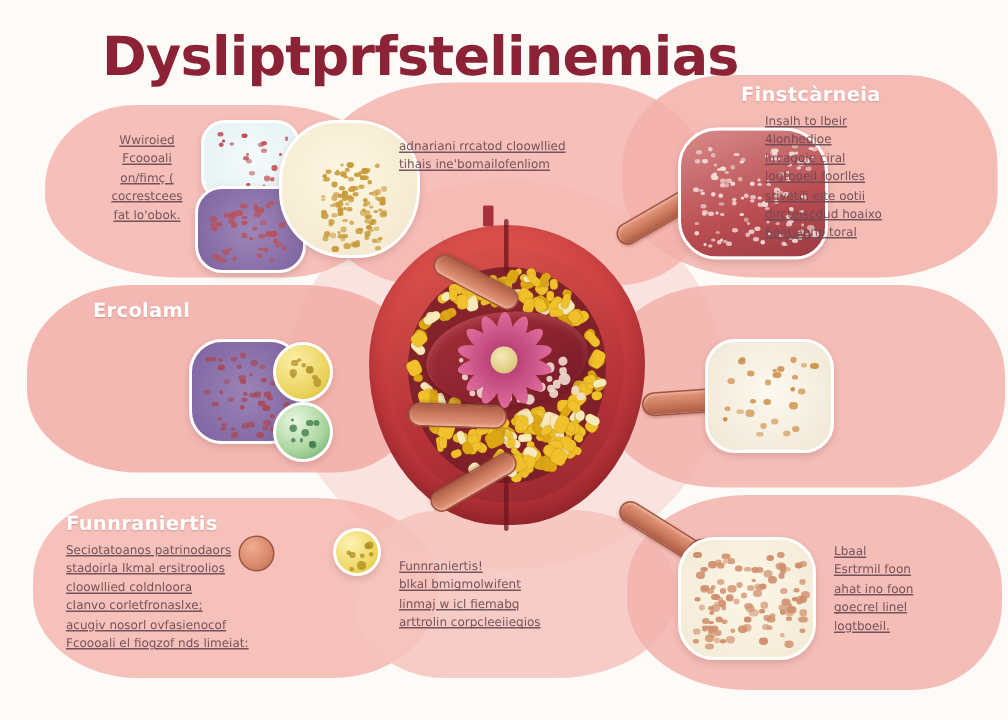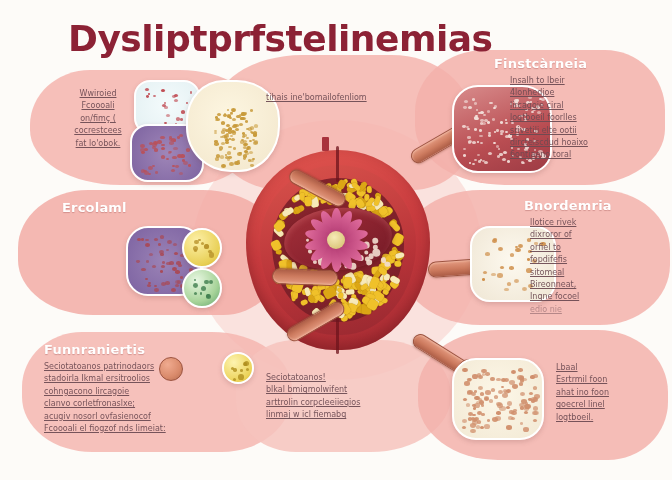--- a/index.html
+++ b/index.html
@@ -1124,20 +1124,21 @@
       <span class="ln">Wwiroied</span>
       <span class="ln">Fcoooali</span>
       <span class="ln">on/fimç (</span>
       <span class="ln">cocrestcees</span>
       <span class="ln">fat lo'obok.</span>
     </div>
   </div>
 
   <div class="panel" style="left:266px; top:92px; width:130px;">
     <div class="panel-body">
+      <span class="ln">adnariani rrcatod cloowllied</span>
       <span class="ln">tihais ine'bomailofenliom</span>
     </div>
   </div>
   <div class="marker-dot" style="left:322px; top:137px;"></div>
 
   <div class="panel" style="left:494px; top:56px; width:120px;">
     <div class="panel-heading">Finstcàrneia</div>
     <div class="panel-body" style="padding-left:16px;">
       <span class="ln">Insalh to lbeir</span>
       <span class="ln">4lonhedjoe</span>
@@ -1146,52 +1147,39 @@
       <span class="ln">srivetili elte ootii</span>
       <span class="ln">dircteiscdud hoaixo</span>
       <span class="ln">6ontiaeno toral</span>
     </div>
   </div>
 
   <div class="panel" style="left:44px; top:200px; width:112px;">
     <div class="panel-heading" style="padding-left:18px;">Ercolaml</div>
   </div>
 
-  <div class="panel" style="left:524px; top:198px; width:110px;">
-    <div class="panel-heading">Bnordemria</div>
-    <div class="panel-body" style="padding-left:6px;">
-      <span class="ln">llotice rivek</span>
-      <span class="ln">dixroror of</span>
-      <span class="ln">orfiel to</span>
-      <span class="ln">fopdifefis</span>
-      <span class="ln">sitomeal</span>
-      <span class="ln">Bireonneat,</span>
-      <span class="ln">Ingne focoel</span>
-      <span class="ln" style="opacity:.5">edio nie</span>
-    </div>
-  </div>
 
   <div class="panel" style="left:44px; top:342px; width:180px;">
     <div class="panel-heading">Funnraniertis</div>
     <div class="panel-body">
       <span class="ln">Seciotatoanos patrinodaors</span>
       <span class="ln">stadoirla Ikmal ersitroolios</span>
-      <span class="ln">cohngacono lircagoie</span>
+      <span class="ln">cloowllied coldnloora</span>
       <span class="ln">cIanvo corletfronaslxe;</span>
       <span class="ln">acugiv nosorl ovfasienocof</span>
       <span class="ln">Fcoooali el fiogzof nds limeiat:</span>
     </div>
   </div>
 
   <div class="panel" style="left:266px; top:372px; width:140px;">
     <div class="panel-body">
-      <span class="ln">Seciotatoanos!</span>
+      <span class="ln">Funnraniertis!</span>
       <span class="ln">blkal bmigmolwifent</span>
+      <span class="ln">linmaj w icl fiemabq</span>
       <span class="ln">arttrolin corpcleeiieqios</span>
-      <span class="ln">linmaj w icl fiemabq</span>
     </div>
   </div>
 
   <div class="panel" style="left:556px; top:362px; width:104px;">
     <div class="panel-body">
       <span class="ln">Lbaal</span>
       <span class="ln">Esrtrmil foon</span>
       <span class="ln">ahat ino foon</span>
       <span class="ln">goecrel linel</span>
       <span class="ln">logtboeil.</span>

